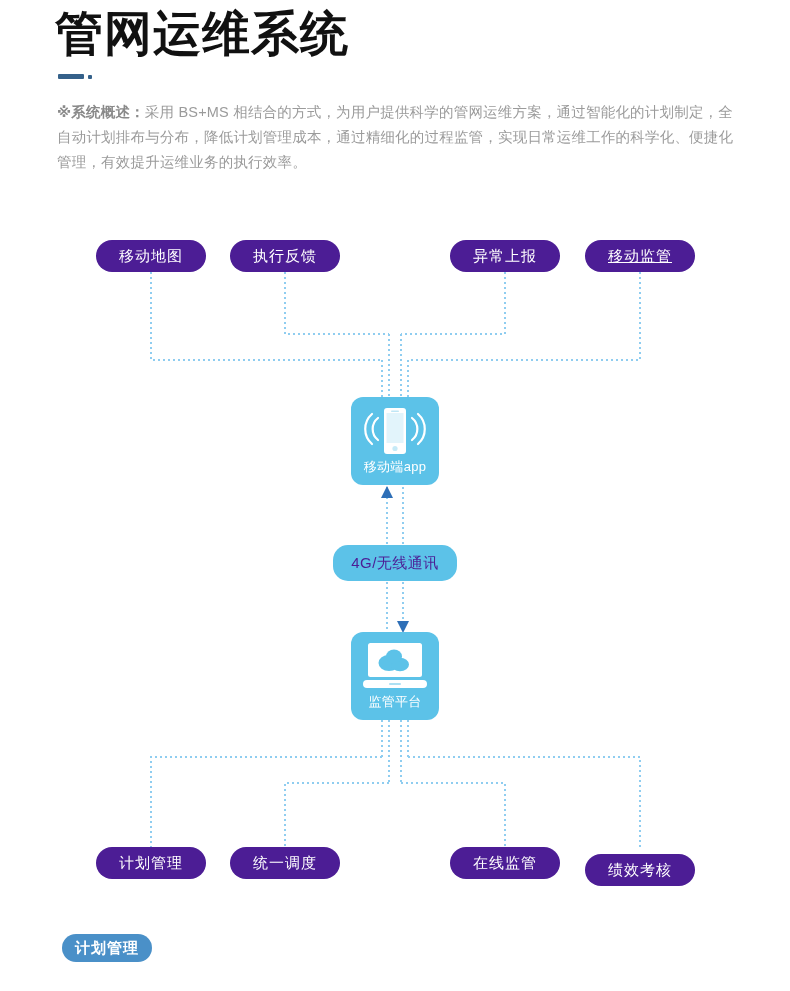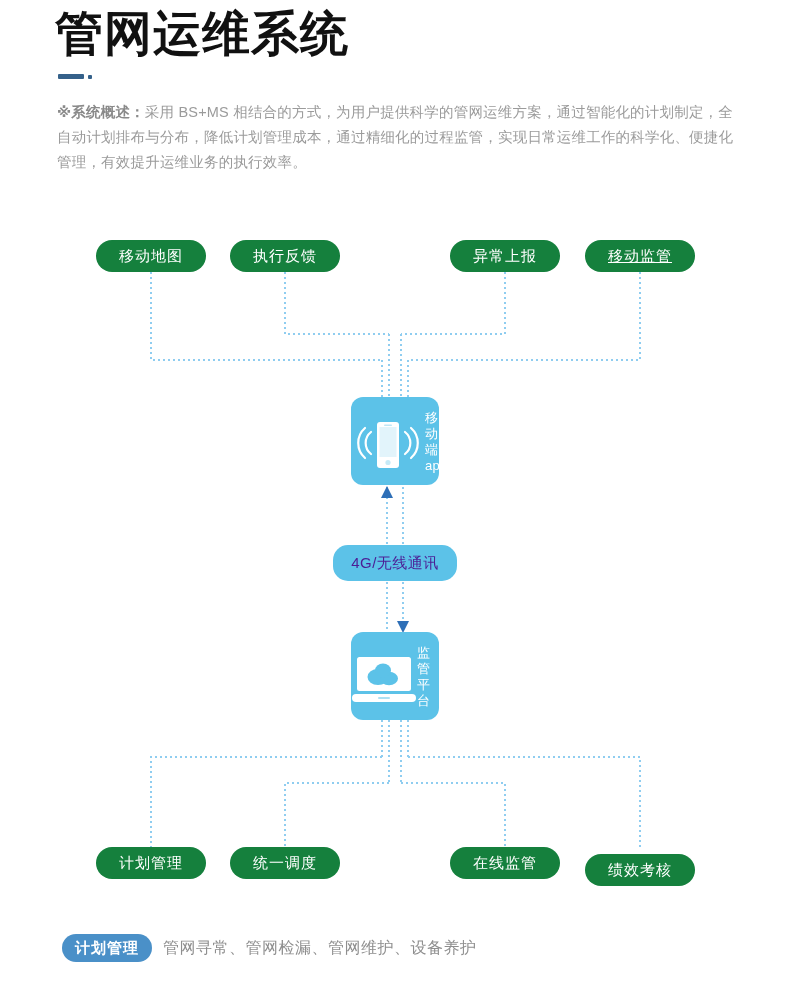--- a/index.html
+++ b/index.html
@@ -70,21 +70,21 @@
     height: 991px;
     pointer-events: none;
   }
   .diagram svg { display: block; }
 
   
   .pill {
     position: absolute;
     height: 32px;
     border-radius: 16px;
-    background: #15803d;
+    background: #4c1d95;
     color: #ffffff;
     font-size: 15px;
     display: flex;
     align-items: center;
     justify-content: center;
     letter-spacing: 1px;
     white-space: nowrap;
   }
 
   .pill-comm {
@@ -105,20 +105,21 @@
   }
 
   
   .node {
     position: absolute;
     width: 88px;
     height: 88px;
     border-radius: 12px;
     background: #5cc2e8;
     display: flex;
+    flex-direction: column;
     align-items: center;
     justify-content: flex-start;
   }
   .node .glyph {
     margin-top: 8px;
     height: 52px;
     display: flex;
     align-items: center;
     justify-content: center;
   }
@@ -255,14 +256,13 @@
   <div class="node-label">监管平台</div>
 </div>
 
 <div class="pill" style="left:96px;  top:847px; width:110px;">计划管理</div>
 <div class="pill" style="left:230px; top:847px; width:110px;">统一调度</div>
 <div class="pill" style="left:450px; top:847px; width:110px;">在线监管</div>
 <div class="pill" style="left:585px; top:847px; width:110px;margin-top:7px;">绩效考核</div>
 
 <div class="biz-bar">
   <div class="biz-badge">计划管理</div>
-  <div class="biz-text">管网寻常、管网检漏、管网维护、设备养护</div>
 </div>
 
 </body></html>

